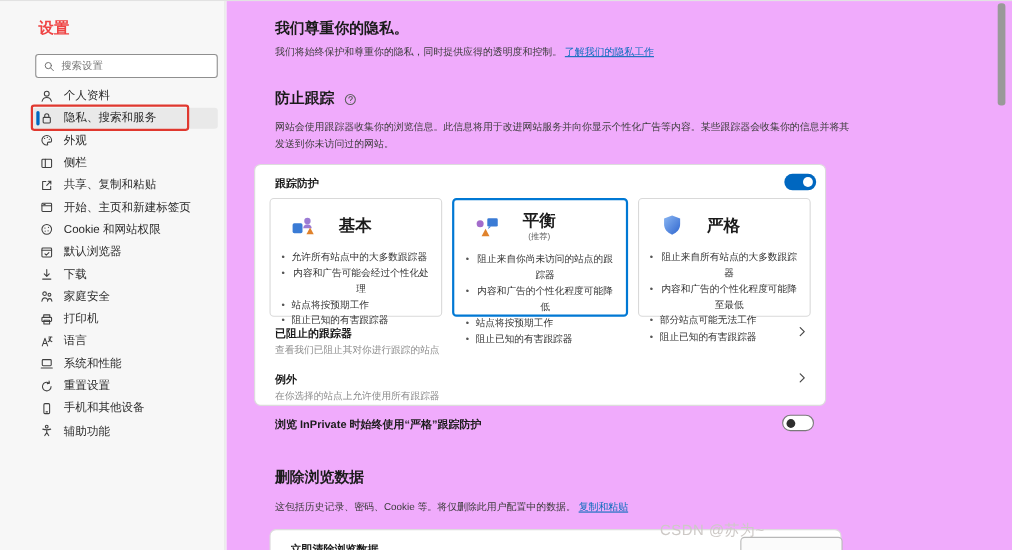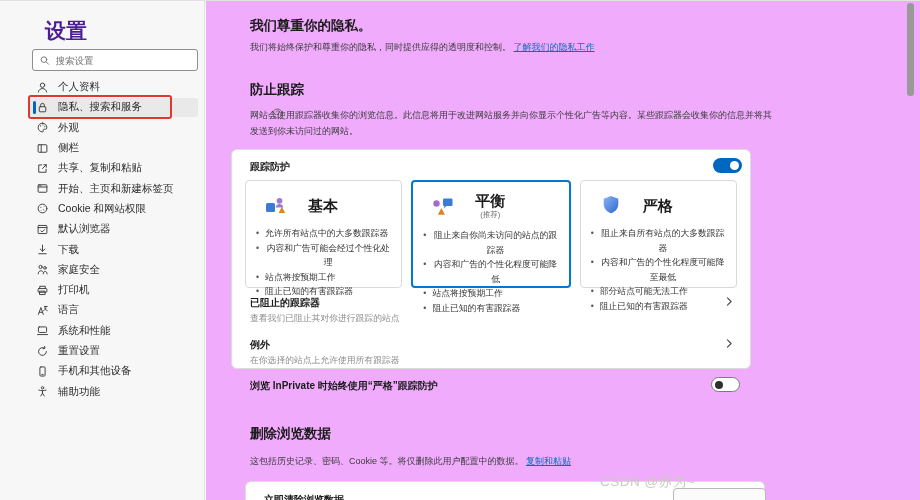--- a/index.html
+++ b/index.html
@@ -6,21 +6,21 @@
   html, body { width: 920px; height: 500px; overflow: hidden; }
   body {
     font-family: "Liberation Sans", "DejaVu Sans", sans-serif;
     background: #f7f7f7; color: #1b1b1b; position: relative;
   }
   .page { position: absolute; inset: 0; border-top: 1px solid #e2e2e2; }
 
   
   .sidebar { position: absolute; left: 0; top: 0; width: 205px; height: 500px;
              background: #f7f7f7; border-right: 1px solid #e3e3e3; }
-  .settings-title { position: absolute; left: 45px; top: 16px; font-size: 21px; font-weight: bold; color: #4c1d95; }
+  .settings-title { position: absolute; left: 35px; top: 16px; font-size: 14px; font-weight: bold; color: #ef4444; }
   .searchbox { position: absolute; left: 32px; top: 48px; width: 166px; height: 22px;
                background: #fff; border: 1px solid #8f8f8f; border-radius: 3px;
                display: flex; align-items: center; padding: 0 6px; gap: 5px; }
   .searchbox input { border: none; outline: none; width: 100%; font-size: 9.5px;
                      font-family: inherit; color: #333; background: transparent; }
   .searchbox input::placeholder { color: #767676; }
   .nav { position: absolute; left: 0; top: 76px; width: 205px; }
   .nav-item { position: relative; height: 20.3px; display: flex; align-items: center;
               padding-left: 36px; cursor: pointer; }
   .nav-item .lbl { font-size: 10.5px; color: #2c2c2c; margin-left: 9px; white-space: nowrap; z-index: 2; }
@@ -35,21 +35,21 @@
         stroke-linecap: round; stroke-linejoin: round; }
 
   
   .content { position: absolute; left: 206px; top: 0; right: 0; bottom: 0; background: #f0abfc; }
   .hero-title { position: absolute; left: 44px; top: 16px; font-size: 13.5px; font-weight: bold; }
   .hero-para { position: absolute; left: 44px; top: 39px; width: 346px;
                font-size: 9px; line-height: 15px; color: #3c3c3c; }
   a.link { color: #0a6cbd; text-decoration: underline; cursor: pointer; }
   .section-head { position: absolute; left: 44px; font-size: 13.5px; font-weight: bold;
                   display: flex; align-items: center; gap: 8px; }
-  .tracking-head { top: 80px; flex-direction: column; }
+  .tracking-head { top: 80px; }
   .tracking-desc { position: absolute; left: 44px; top: 106px; width: 524px;
                    font-size: 9px; line-height: 16px; color: #3c3c3c; }
 
   .panel { position: absolute; left: 25px; top: 148px; width: 520px; height: 220px;
            background: #fff; border: 1px solid #dcdcdc; border-radius: 6px; text-align: center; }
   .panel-label { position: absolute; left: 18px; top: 10px; font-size: 10px; font-weight: bold; }
   .toggle { width: 29px; height: 15px; border-radius: 8px; position: absolute; cursor: pointer; }
   .toggle.on { background: #0067c0; }
   .toggle.on .knob { position: absolute; right: 3px; top: 3px; width: 9px; height: 9px;
                      border-radius: 50%; background: #fff; }

